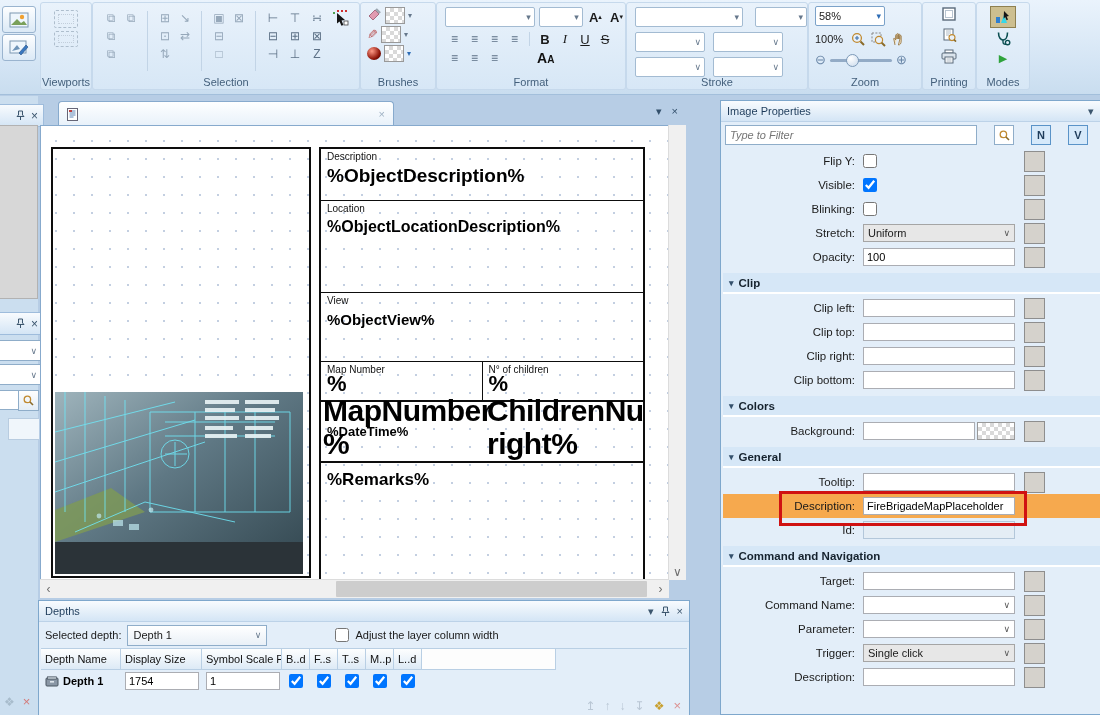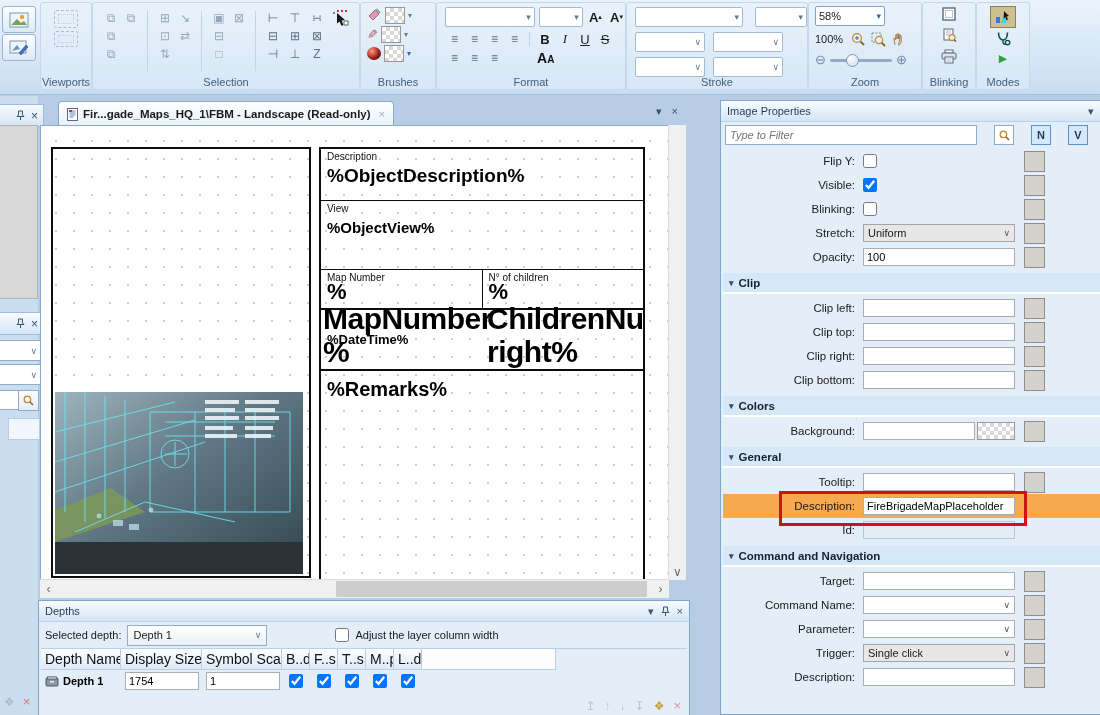--- a/index.html
+++ b/index.html
@@ -112,21 +112,21 @@
   .vsb{position:absolute;right:1px;top:48px;bottom:1px;width:15px;background:#f0f0f0}
   .vsb .up{height:15px;display:flex;align-items:center;justify-content:center;color:#777;font-size:9px}
   .vthumb{position:absolute;left:1px;right:1px;top:190px;height:400px;background:#c6c6c6}
   
   .depths{left:38px;top:600px;width:650px;height:114px}
   .drow1{display:flex;align-items:center;height:26px;padding:0 6px;gap:6px;font-size:11px;color:#1a1a1a}
   .dcombo{width:128px;height:19px;background:linear-gradient(#fff,#e9f0f7);border:1px solid #8fadc9;
           display:flex;align-items:center;justify-content:space-between;padding:0 5px;font-size:11px}
   .dhead{display:flex;height:21px;margin:0 2px;border-top:1px solid #b9cfe4}
   .dh{background:linear-gradient(#fdfefe,#ddeaf6);border-right:1px solid #b9cfe4;border-bottom:1px solid #b9cfe4;
-      font-size:14px;color:#111;display:flex;align-items:center;padding-left:4px;box-sizing:border-box;
+      font-size:11px;color:#111;display:flex;align-items:center;padding-left:4px;box-sizing:border-box;
       white-space:nowrap;overflow:hidden}
   .ddata{display:flex;height:22px;margin:0 2px;align-items:center}
   .dcell{display:flex;align-items:center;box-sizing:border-box;padding-left:4px}
   .dinput{height:16px;border:1px solid #abadb3;background:#fff;font-size:11px;padding:0 3px;
           font-family:"Liberation Sans",sans-serif}
   .dfoot{position:absolute;right:8px;bottom:2px;display:flex;gap:9px;align-items:center;
          color:#b9c6d4;font-size:12px}
 </style>
 </head>
 <body>
@@ -369,21 +369,21 @@
       </span>
       <span>
         <svg width="18" height="15" viewBox="0 0 18 15">
             <rect x="5" y="1" width="8" height="3" fill="#fff" stroke="#5a6a7a"></rect>
             <rect x="2" y="4" width="14" height="6" rx="1" fill="#dbe4ec" stroke="#5a6a7a"></rect>
             <rect x="5" y="8" width="8" height="6" fill="#fff" stroke="#5a6a7a"></rect>
             <path d="M6.5 10h5M6.5 12h5" stroke="#9aa8b6" stroke-width="0.8"></path>
           </svg>
       </span>
     </div>
-    <div class="rlabel">Blinking</div>
+    <div class="rlabel">Printing</div>
   </div>
 
   <div class="rgrp" style="left:976px;width:52px">
     <div style="display:flex;flex-direction:column;align-items:center;gap:3px;padding-top:3px">
       <span style="width:24px;height:20px;background:#cdbf90;border:1px solid #8e8050;display:flex;align-items:center;justify-content:center">
         <svg width="16" height="14" viewBox="0 0 16 14">
           <rect x="1" y="7" width="4" height="6" fill="#2f7fd0"></rect>
             <path d="M6 13 L9 5 L12 13 Z" fill="#35d8e8"></path>
           <path d="M9 1 L14 6 L11.6 6.4 L13 9.6 L11.6 10.2 L10.2 7 L8.6 8.8 Z" fill="#151515"></path>
         </svg>
@@ -436,21 +436,20 @@
   </div>
 </div>
 
 <div class="canvaspane">
   <div class="tab">
     <svg width="11" height="13" viewBox="0 0 11 13">
       <rect x="0.5" y="0.5" width="10" height="12" fill="#fff" stroke="#667"></rect>
       <path d="M2.5 3h6M2.5 5h6M2.5 7h6M2.5 9h4" stroke="#4a78b0" stroke-width="0.9"></path>
       <rect x="2" y="2" width="3" height="2" fill="#c04040"></rect>
     </svg>
-    <span>Fir...gade_Maps_HQ_1\FBM - Landscape (Read-only)</span>
     <span class="tabx">×</span>
   </div>
   <div class="striptools">
     <span>▾</span>
     <span>×</span>
   </div>
 
   <div class="viewport">
 
     <div class="mapbox">
@@ -502,20 +501,24 @@
             <circle cx="96" cy="118" r="2.4"></circle>
         </g>
       </svg>
     </div>
 
     <div class="tpl">
       <div class="trow" style="height:52px">
         <div class="tlabel">Description</div>
         <div class="tval" style="font-size:19px;margin-top:3px">%ObjectDescription%</div>
       </div>
+      <div class="trow" style="height:92px">
+        <div class="tlabel">Location</div>
+        <div class="tval" style="font-size:16px;margin-top:4px">%ObjectLocationDescription%</div>
+      </div>
       <div class="trow tcols" style="height:69px">
         <div class="tcell">
           <div class="tlabel">View</div>
           <div class="tval" style="font-size:15px;margin-top:5px">%ObjectView%</div>
         </div>
       </div>
       <div class="trow tcols" style="height:40px;border-bottom-width:2px">
         <div class="tcell">
           <div class="tlabel">Map Number</div>
           <div class="tval" style="font-size:22px;line-height:18px">%</div>
@@ -526,21 +529,21 @@
         </div>
       </div>
       <div class="trow" style="height:61px;border-bottom-width:2px">
         <div class="tval" style="font-size:13px;margin-top:20px">%DateTime%</div>
         <div class="bigov" style="left:2px;top:-8px">MapNumber
 %</div>
         <div class="bigov" style="left:166px;top:-8px">ChildrenNu
 right%</div>
       </div>
       <div class="trow" style="height:58px;border-bottom:none">
-        <div class="tval" style="font-size:20px;margin-top:5px">%Remarks%</div>
+        <div class="tval" style="font-size:17px;margin-top:5px">%Remarks%</div>
       </div>
     </div>
   </div>
 
   <div class="vscroll">
     <div class="sbtn" style="bottom:0;top:auto;height:17px">∨</div>
   </div>
   <div class="hscroll">
     <div class="sbtn" style="left:0">‹</div>
     <div class="hthumb" style="left:47%;right:3.5%"></div>

